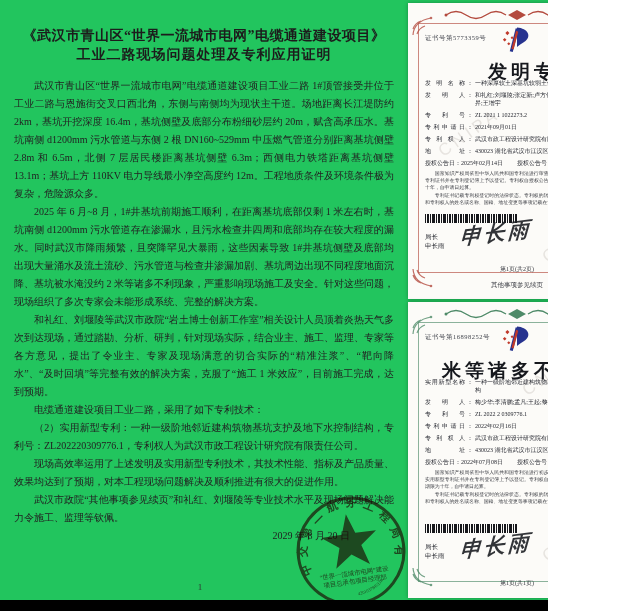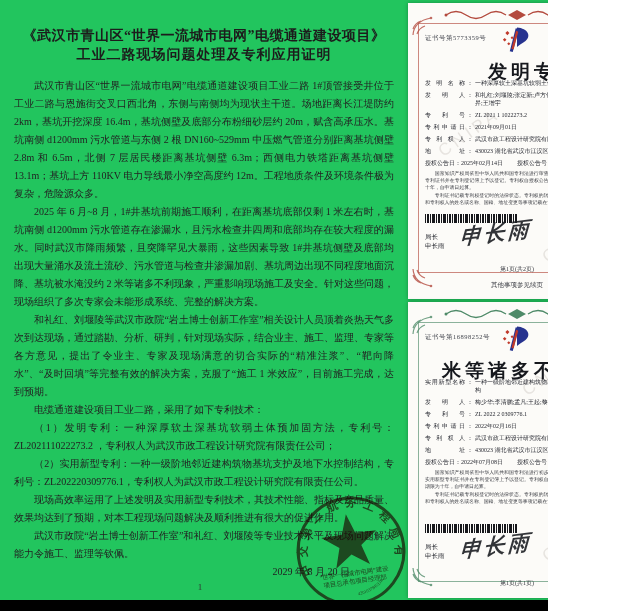--- a/index.html
+++ b/index.html
@@ -64,24 +64,23 @@
 <div class="page">
 
   <div class="doc">
     <div class="doc-title">《武汉市青山区“世界一流城市电网”电缆通道建设项目》</div>
     <div class="doc-subtitle">工业二路现场问题处理及专利应用证明</div>
     <div class="doc-body">
       <p>武汉市青山区“世界一流城市电网”电缆通道建设项目工业二路 1#顶管接受井位于工业二路与恩施街交叉口西北角，东侧与南侧均为现状主干道。场地距离长江堤防约 2km，基坑开挖深度 16.4m，基坑侧壁及底部分布粉细砂层约 20m，赋含高承压水。基坑南侧 d1200mm 污水管道与东侧 2 根 DN160~529mm 中压燃气管道分别距离基坑侧壁 2.8m 和 6.5m，北侧 7 层居民楼距离基坑侧壁 6.3m；西侧电力铁塔距离基坑侧壁 13.1m；基坑上方 110KV 电力导线最小净空高度约 12m。工程地质条件及环境条件极为复杂，危险源众多。</p>
       <p>2025 年 6 月~8 月，1#井基坑前期施工顺利，在距离基坑底部仅剩 1 米左右时，基坑南侧 d1200mm 污水管道存在渗漏水，且污水检查井四周和底部均存在较大程度的漏水。同时武汉市降雨频繁，且突降罕见大暴雨，这些因素导致 1#井基坑侧壁及底部均出现大量涌水及流土流砂、污水管道与检查井渗漏加剧、基坑周边出现不同程度地面沉降、基坑被水淹没约 2 米等诸多不利现象，严重影响现场施工及安全。针对这些问题，现场组织了多次专家会未能形成系统、完整的解决方案。</p>
       <p>和礼红、刘堰陵等武汉市政院“岩土博士创新工作室”相关设计人员顶着炎热天气多次到达现场，通过踏勘、分析、研判，针对现场实际，结合业主、施工、监理、专家等各方意见，提出了令业主、专家及现场满意的切合实际的“精准注浆”、“靶向降水”、“及时回填”等完整有效的解决方案，克服了“施工 1 米效应”，目前施工完成，达到预期。</p>
       <p>电缆通道建设项目工业二路，采用了如下专利技术：</p>
-      <p>（1）发明专利：一种深厚软土深基坑软弱土体预加固方法，专利号：ZL202111022273.2 ，专利权人为武汉市政工程设计研究院有限责任公司；</p>
       <p>（2）实用新型专利：一种一级阶地邻近建构筑物基坑支护及地下水控制结构，专利号：ZL202220309776.1，专利权人为武汉市政工程设计研究院有限责任公司。</p>
       <p>现场高效率运用了上述发明及实用新型专利技术，其技术性能、指标及产品质量、效果均达到了预期，对本工程现场问题解决及顺利推进有很大的促进作用。</p>
-      <p>武汉市政院“岩土博士创新工作室”和礼红、刘堰陵等专业技术水平及现场问题解决能力令施工、监理等钦佩。</p>
+      <p>武汉市政院“其他事项参见续页”和礼红、刘堰陵等专业技术水平及现场问题解决能力令施工、监理等钦佩。</p>
       <div class="doc-date">2029 年 8 月 20 日</div>
     </div>
   </div>
   <div class="doc-pagenum">1</div>
 
   <svg class="stamp" viewBox="0 0 116 116">
     <circle cx="58" cy="58" r="52" fill="none" stroke="#d2473e" stroke-width="3"></circle>
     <g transform="translate(58,50) scale(1.9) translate(-50,-48)">
       <polygon fill="#d2473e" points="50,33 53.5,43.2 64.3,43.4 55.7,49.9 58.8,60.2 50,54 41.2,60.2 44.3,49.9 35.7,43.4 46.5,43.2"></polygon>
     </g>

